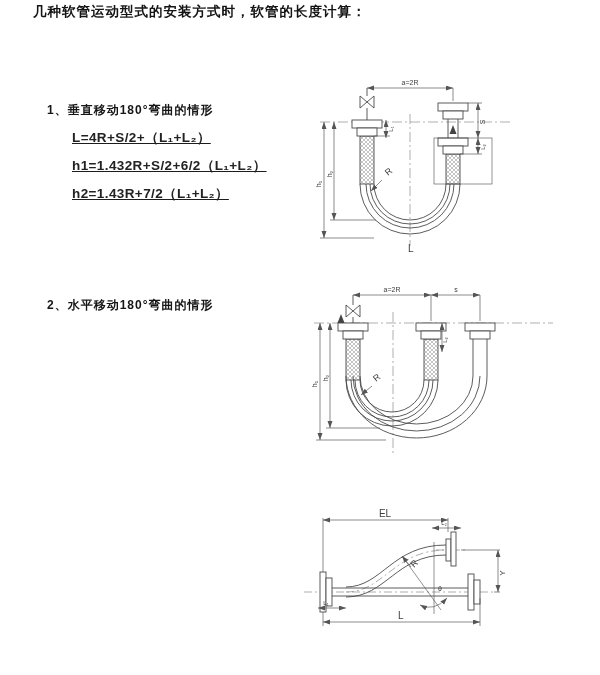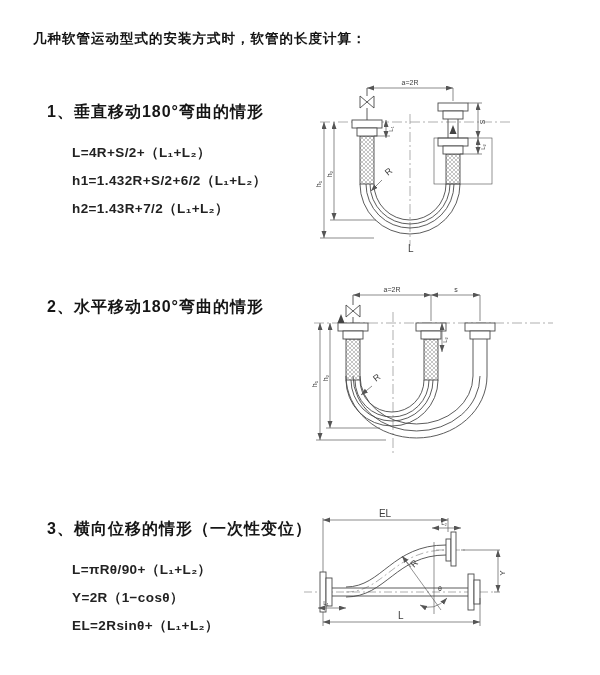--- a/index.html
+++ b/index.html
@@ -1,26 +1,26 @@
 <!DOCTYPE html>
 <html><head>
 <meta charset="utf-8">
 <style>
   html,body{margin:0;padding:0;background:#ffffff;}
   #page{
     position:relative;width:600px;height:675px;background:#ffffff;overflow:hidden;
     font-family:"Liberation Sans","DejaVu Sans",sans-serif;color:#1c1c1c;
   }
   #doc-title{
-    position:absolute;left:33px;top:30px;font-size:13.5px;font-weight:bold;
+    position:absolute;left:33px;top:3px;font-size:13.5px;font-weight:bold;
     letter-spacing:1px;color:#141414;white-space:nowrap;
   }
   .section{position:absolute;left:47px;}
-  .section .heading{font-size:16px;font-weight:bold;letter-spacing:1px;color:#161616;margin:0;height:18px;}
-  .formulas{margin-top:19px;padding-left:25px;}
+  .section .heading{font-size:12px;font-weight:bold;letter-spacing:1px;color:#161616;margin:0;height:18px;}
+  .formulas{margin-top:4px;padding-left:25px;text-decoration:underline;}
   .formula{height:28px;line-height:28px;font-size:13.5px;font-weight:bold;letter-spacing:.4px;color:#222;white-space:nowrap;}
   #section-1{top:102px;}
   #section-2{top:297px;}
   #section-3{top:519px;}
   .diagram{position:absolute;}
   #diagram-1{left:312px;top:72px;}
   #diagram-2{left:308px;top:282px;}
   #diagram-3{left:298px;top:492px;}
   svg text{font-family:"Liberation Sans","DejaVu Sans",sans-serif;fill:#3c3c3c;}
 </style>
@@ -37,28 +37,20 @@
       <div class="formula">L=4R+S/2+（L₁+L₂）</div>
       <div class="formula">h1=1.432R+S/2+6/2（L₁+L₂）</div>
       <div class="formula">h2=1.43R+7/2（L₁+L₂）</div>
     </div>
   </div>
 
   <div class="section" id="section-2">
     <div class="heading">2、水平移动180°弯曲的情形</div>
   </div>
 
-  <div class="section" id="section-3">
-    <div class="heading">3、横向位移的情形（一次性变位）</div>
-    <div class="formulas">
-      <div class="formula">L=πRθ/90+（L₁+L₂）</div>
-      <div class="formula">Y=2R（1−cosθ）</div>
-      <div class="formula">EL=2Rsinθ+（L₁+L₂）</div>
-    </div>
-  </div>
 
   <svg class="diagram" id="diagram-1" width="260" height="190" viewBox="0 0 260 190">
     <defs>
       <pattern id="braid" width="4" height="4" patternUnits="userSpaceOnUse">
         <path d="M0,4 L4,0 M0,0 L4,4" stroke="#8a8a8a" stroke-width="0.5"></path>
       </pattern>
       <marker id="arr" markerUnits="userSpaceOnUse" markerWidth="8" markerHeight="6" refX="7" refY="2.5" orient="auto-start-reverse">
         <path d="M0,0 L7,2.5 L0,5 Z" fill="#555"></path>
       </marker>
     </defs>

